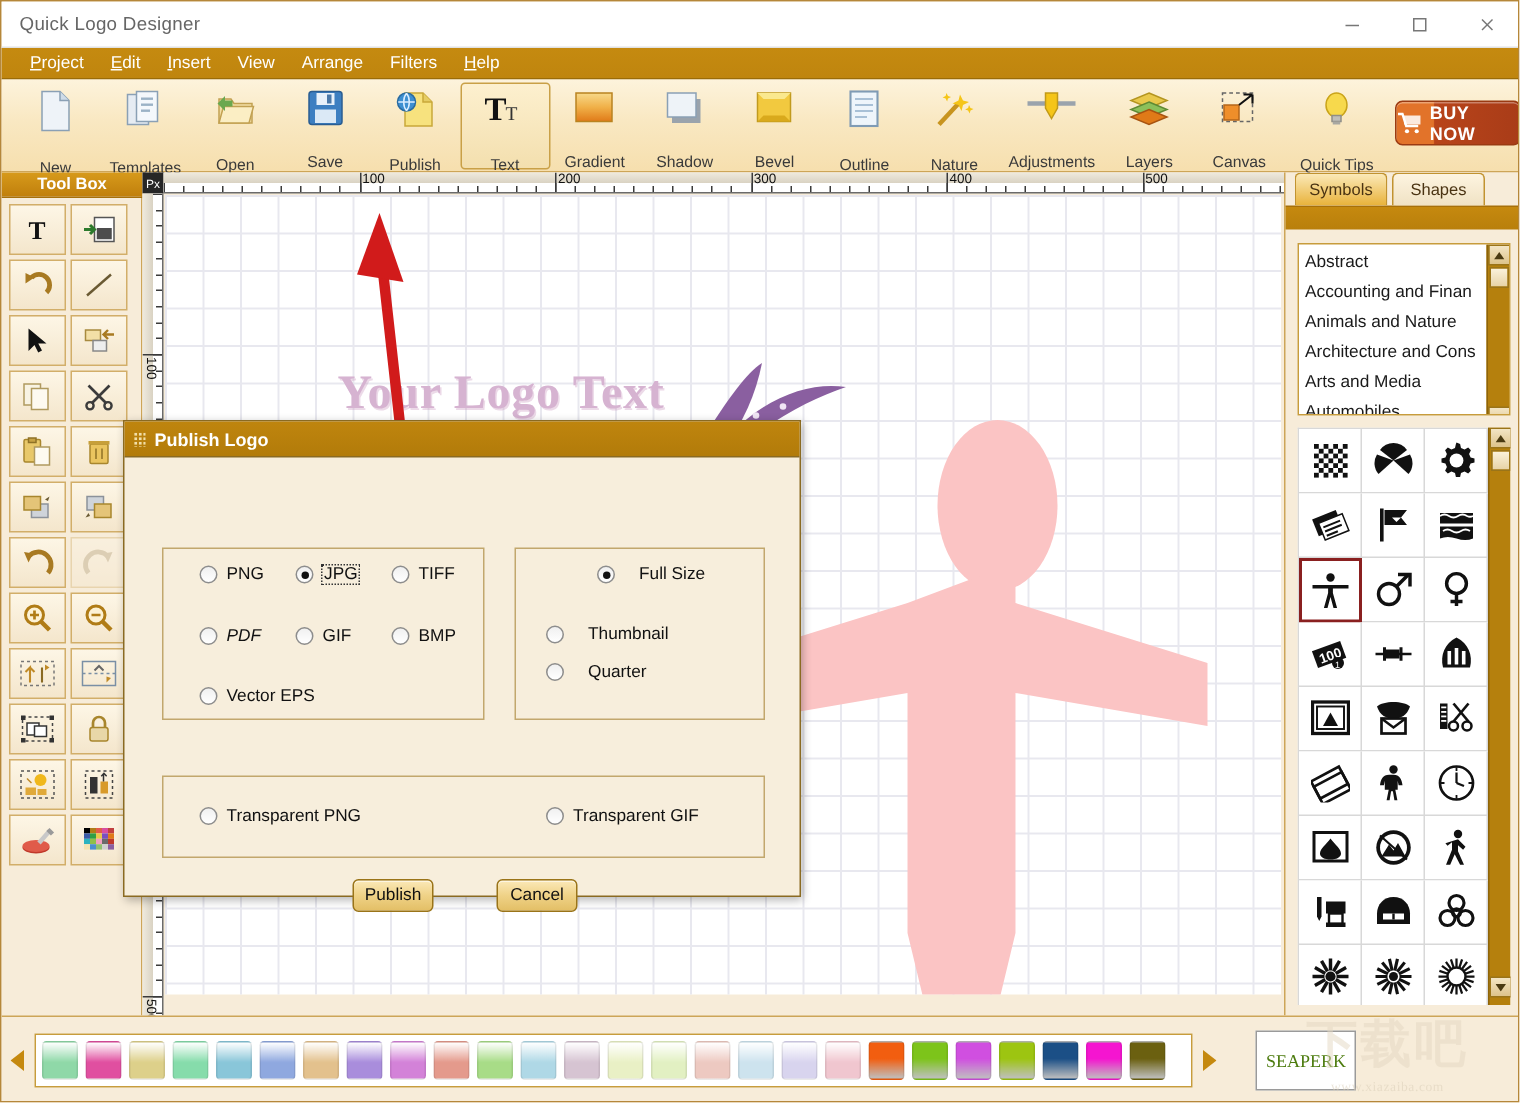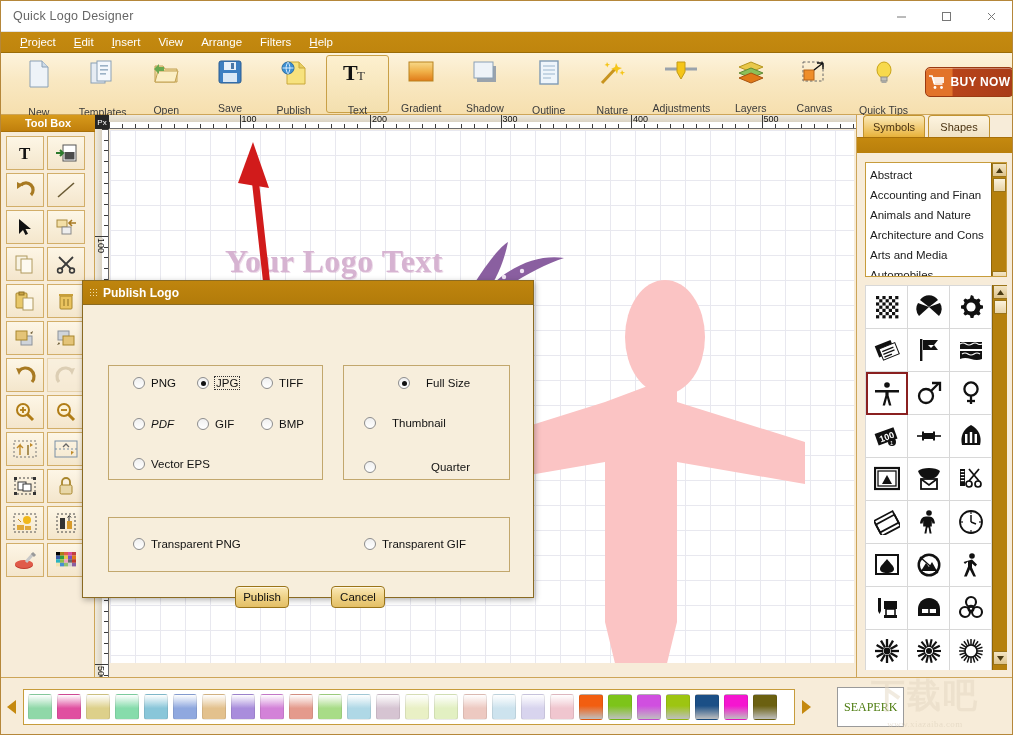--- a/index.html
+++ b/index.html
@@ -403,20 +403,30 @@
     <div class="tb-item">
       <div class="tb-ico">
         <svg width="26" height="24" viewBox="0 0 26 24">
             <rect x="5" y="6" width="19" height="16" fill="#9aa3ac"></rect>
             <rect x="2" y="2" width="19" height="16" fill="#eef3f8" stroke="#8aa0b5"></rect>
           </svg>
       </div>
       <div class="tb-lbl">Shadow</div>
     </div>
 
+    <div class="tb-item">
+      <div class="tb-ico">
+        <svg width="26" height="24" viewBox="0 0 26 24">
+            <rect x="2" y="2" width="22" height="19" fill="#f2c93f" stroke="#c19a1e"></rect>
+            <path d="M2 2 L24 2 L20 6 L6 6z" fill="#fae88e"></path>
+            <path d="M2 21 L24 21 L20 17 L6 17z" fill="#d9a91c"></path>
+          </svg>
+      </div>
+      <div class="tb-lbl">Bevel</div>
+    </div>
 
     <div class="tb-item">
       <div class="tb-ico">
         <svg width="22" height="26" viewBox="0 0 22 26">
             <rect x="2" y="1" width="18" height="23" fill="#eef5fb" stroke="#7f9bb5" stroke-width="1.4"></rect>
             <g stroke="#a8c0d6" stroke-width="1.2">
               <line x1="5" y1="6" x2="17" y2="6"></line>
               <line x1="5" y1="10" x2="17" y2="10"></line>
               <line x1="5" y1="14" x2="17" y2="14"></line>
               <line x1="5" y1="18" x2="13" y2="18"></line>
@@ -1301,21 +1311,21 @@
       <div class="radio-row" style="left:281px; top:72px;padding-left:34px;">
         <span class="radio on">
             <span class="dot"></span>
           </span>
         <span class="radio-lbl" style="margin-left:10px">Full Size</span>
       </div>
       <div class="radio-row" style="left:281px; top:112px;">
         <span class="radio"></span>
         <span class="radio-lbl" style="margin-left:10px">Thumbnail</span>
       </div>
-      <div class="radio-row" style="left:281px; top:156px;gap:39px;">
+      <div class="radio-row" style="left:281px; top:137px;">
         <span class="radio"></span>
         <span class="radio-lbl" style="margin-left:10px">Quarter</span>
       </div>
 
       <div class="radio-row" style="left:50px; top:233px;align-items:center;">
         <span class="radio"></span>
         <span class="radio-lbl">Transparent PNG</span>
       </div>
       <div class="radio-row" style="left:281px; top:233px;">
         <span class="radio"></span>

